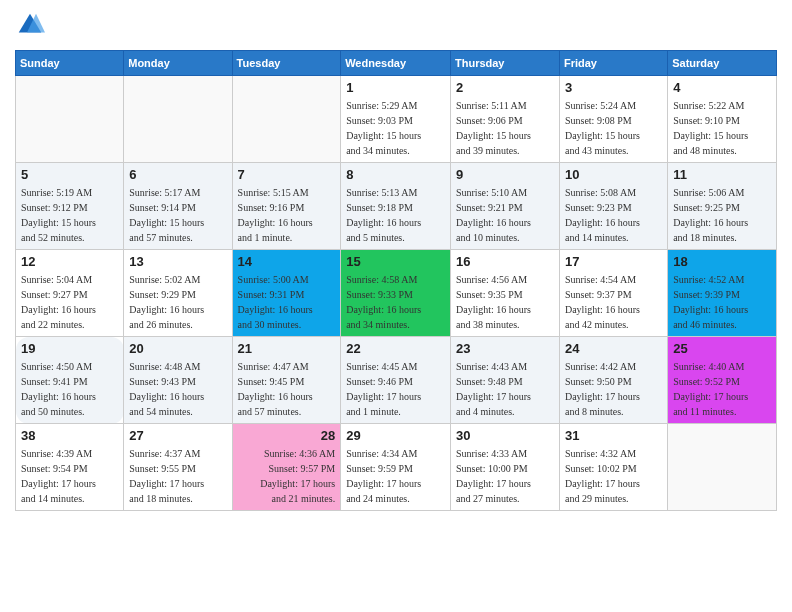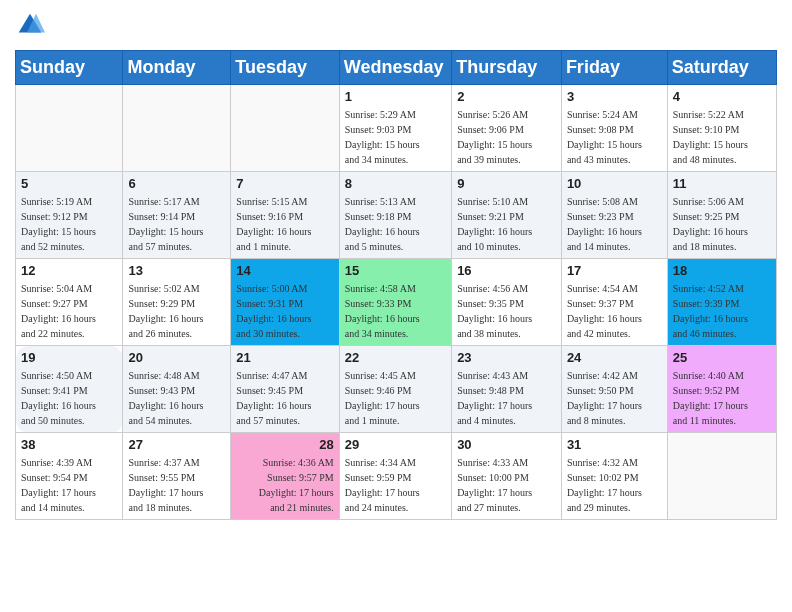--- a/index.html
+++ b/index.html
@@ -60,21 +60,21 @@
     .calendar {
       width: 100%;
       border-collapse: collapse;
       font-size: 11px;
     }
     .calendar th {
       background-color: #2979c8;
       color: #fff;
       padding: 6px 4px;
       text-align: left;
-      font-size: 18px;
+      font-size: 11px;
       font-weight: bold;
       border: 1px solid #1a60b0;
     }
     .calendar td {
       vertical-align: top;
       padding: 4px 5px;
       border: 1px solid #ccc;
       width: 113px;
       min-height: 80px;
       background: #fff;
@@ -138,21 +138,21 @@
     <tr>
           <td class="empty-cell"></td>
           <td class="empty-cell"></td>
           <td class="empty-cell"></td>
           <td style="background-color: rgb(255, 255, 255);">
             <div class="day-num">1</div>
             <div class="day-info"><span>Sunrise: 5:29 AM</span><br><span>Sunset: 9:03 PM</span><br><span>Daylight: 15 hours</span><br><span>and 34 minutes.</span></div>
           </td>
           <td style="background-color: rgb(255, 255, 255);">
             <div class="day-num">2</div>
-            <div class="day-info"><span>Sunrise: 5:26 AM</span><br><span>Sunset: 9:06 PM</span><br><span>Daylight: 15 hours</span><br><span>and 39 minutes.</span></div>
+            <div class="day-info"><span>Sunrise: 5:11 AM</span><br><span>Sunset: 9:06 PM</span><br><span>Daylight: 15 hours</span><br><span>and 39 minutes.</span></div>
           </td>
           <td style="background-color: rgb(255, 255, 255);">
             <div class="day-num">3</div>
             <div class="day-info"><span>Sunrise: 5:24 AM</span><br><span>Sunset: 9:08 PM</span><br><span>Daylight: 15 hours</span><br><span>and 43 minutes.</span></div>
           </td>
           <td style="background-color: rgb(255, 255, 255);">
             <div class="day-num">4</div>
             <div class="day-info"><span>Sunrise: 5:22 AM</span><br><span>Sunset: 9:10 PM</span><br><span>Daylight: 15 hours</span><br><span>and 48 minutes.</span></div>
           </td>
         </tr>
@@ -192,21 +192,21 @@
             <div class="day-info"><span>Sunrise: 5:04 AM</span><br><span>Sunset: 9:27 PM</span><br><span>Daylight: 16 hours</span><br><span>and 22 minutes.</span></div>
           </td>
           <td style="background-color: rgb(255, 255, 255);">
             <div class="day-num">13</div>
             <div class="day-info"><span>Sunrise: 5:02 AM</span><br><span>Sunset: 9:29 PM</span><br><span>Daylight: 16 hours</span><br><span>and 26 minutes.</span></div>
           </td>
           <td style="background-color: #0ea5e9;">
             <div class="day-num">14</div>
             <div class="day-info"><span>Sunrise: 5:00 AM</span><br><span>Sunset: 9:31 PM</span><br><span>Daylight: 16 hours</span><br><span>and 30 minutes.</span></div>
           </td>
-          <td style="background-color: #86efac;">
+          <td style="background-color: #22c55e;">
             <div class="day-num">15</div>
             <div class="day-info"><span>Sunrise: 4:58 AM</span><br><span>Sunset: 9:33 PM</span><br><span>Daylight: 16 hours</span><br><span>and 34 minutes.</span></div>
           </td>
           <td style="background-color: rgb(255, 255, 255);">
             <div class="day-num">16</div>
             <div class="day-info"><span>Sunrise: 4:56 AM</span><br><span>Sunset: 9:35 PM</span><br><span>Daylight: 16 hours</span><br><span>and 38 minutes.</span></div>
           </td>
           <td style="background-color: rgb(255, 255, 255);">
             <div class="day-num">17</div>
             <div class="day-info"><span>Sunrise: 4:54 AM</span><br><span>Sunset: 9:37 PM</span><br><span>Daylight: 16 hours</span><br><span>and 42 minutes.</span></div>
@@ -234,21 +234,21 @@
             <div class="day-info"><span>Sunrise: 4:45 AM</span><br><span>Sunset: 9:46 PM</span><br><span>Daylight: 17 hours</span><br><span>and 1 minute.</span></div>
           </td>
           <td style="background-color: rgb(240, 244, 248);">
             <div class="day-num">23</div>
             <div class="day-info"><span>Sunrise: 4:43 AM</span><br><span>Sunset: 9:48 PM</span><br><span>Daylight: 17 hours</span><br><span>and 4 minutes.</span></div>
           </td>
           <td style="background-color: rgb(240, 244, 248);">
             <div class="day-num">24</div>
             <div class="day-info"><span>Sunrise: 4:42 AM</span><br><span>Sunset: 9:50 PM</span><br><span>Daylight: 17 hours</span><br><span>and 8 minutes.</span></div>
           </td>
-          <td style="background-color: #f0abfc;">
+          <td style="background-color: #d946ef;">
             <div class="day-num">25</div>
             <div class="day-info"><span>Sunrise: 4:40 AM</span><br><span>Sunset: 9:52 PM</span><br><span>Daylight: 17 hours</span><br><span>and 11 minutes.</span></div>
           </td>
         </tr>
         <tr>
           <td style="background-color: rgb(255, 255, 255);">
             <div class="day-num">38</div>
             <div class="day-info"><span>Sunrise: 4:39 AM</span><br><span>Sunset: 9:54 PM</span><br><span>Daylight: 17 hours</span><br><span>and 14 minutes.</span></div>
           </td>
           <td style="background-color: rgb(255, 255, 255); margin-left: 36px;">

